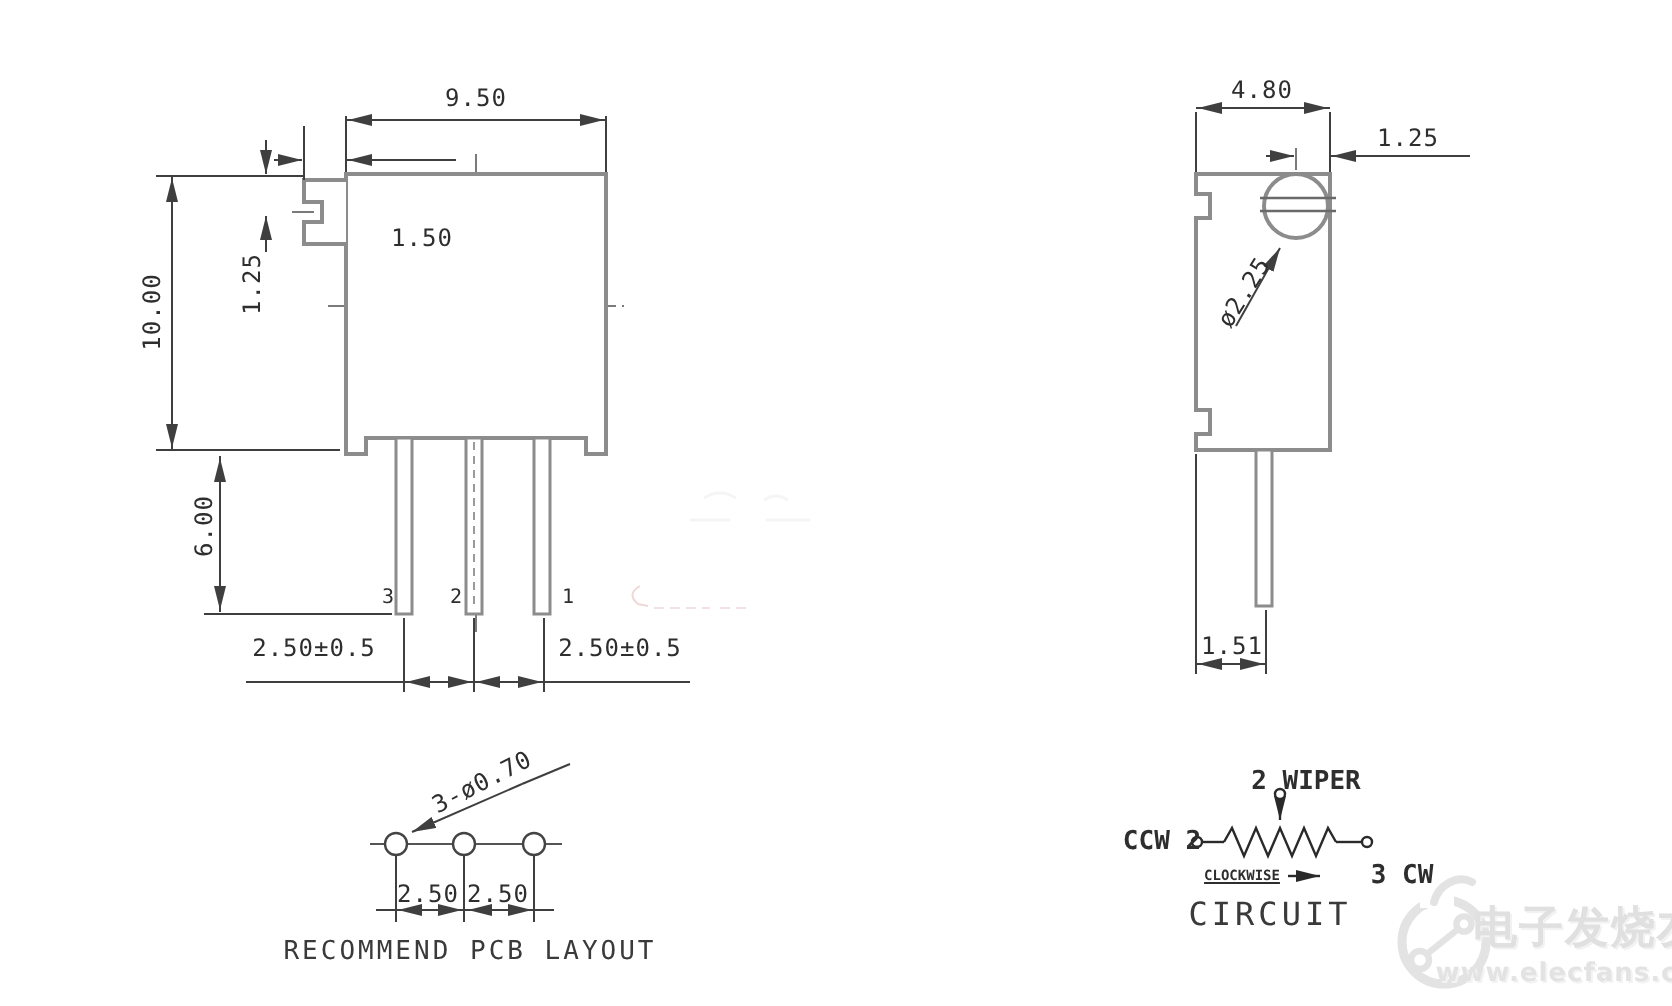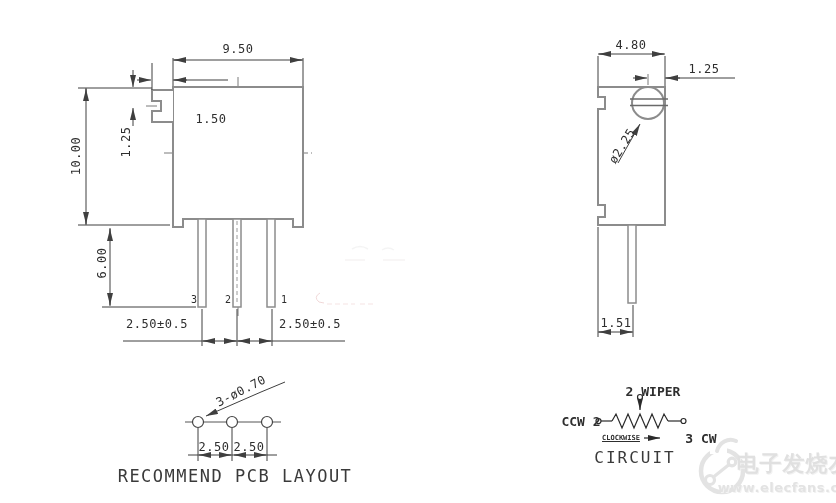--- a/index.html
+++ b/index.html
@@ -10,21 +10,21 @@
   .stage svg{position:absolute;left:0;top:0;}
   .lbl{
     position:absolute;white-space:nowrap;color:#2e2e2e;
     font-size:12px;letter-spacing:0.5px;
     transform:translate(-50%,-50%);
   }
   .rot{transform:translate(-50%,-50%) rotate(-90deg);}
   .pinlbl{font-size:10px;letter-spacing:0;}
   .small{font-size:13px;font-weight:bold;letter-spacing:0;}
   .tiny{font-size:7px;font-weight:bold;letter-spacing:0;}
-  .title{font-size:17px;letter-spacing:1.5px;color:#3a3a3a;}
+  .title{font-size:13px;letter-spacing:1.5px;color:#3a3a3a;}
   .ctitle{font-size:16px;letter-spacing:2px;color:#3a3a3a;}
   .wm-brand{
     font-family:"DejaVu Sans","Liberation Sans",sans-serif;
     font-size:22px;font-weight:bold;color:#e0e0e0;letter-spacing:1px;
     text-shadow:1px 1px 0 #f2f2f2;
   }
   .wm-site{
     font-family:"DejaVu Sans","Liberation Sans",sans-serif;
     font-size:13px;font-weight:bold;color:#e3e3e3;letter-spacing:0.5px;
     text-shadow:1px 1px 0 #f3f3f3;

